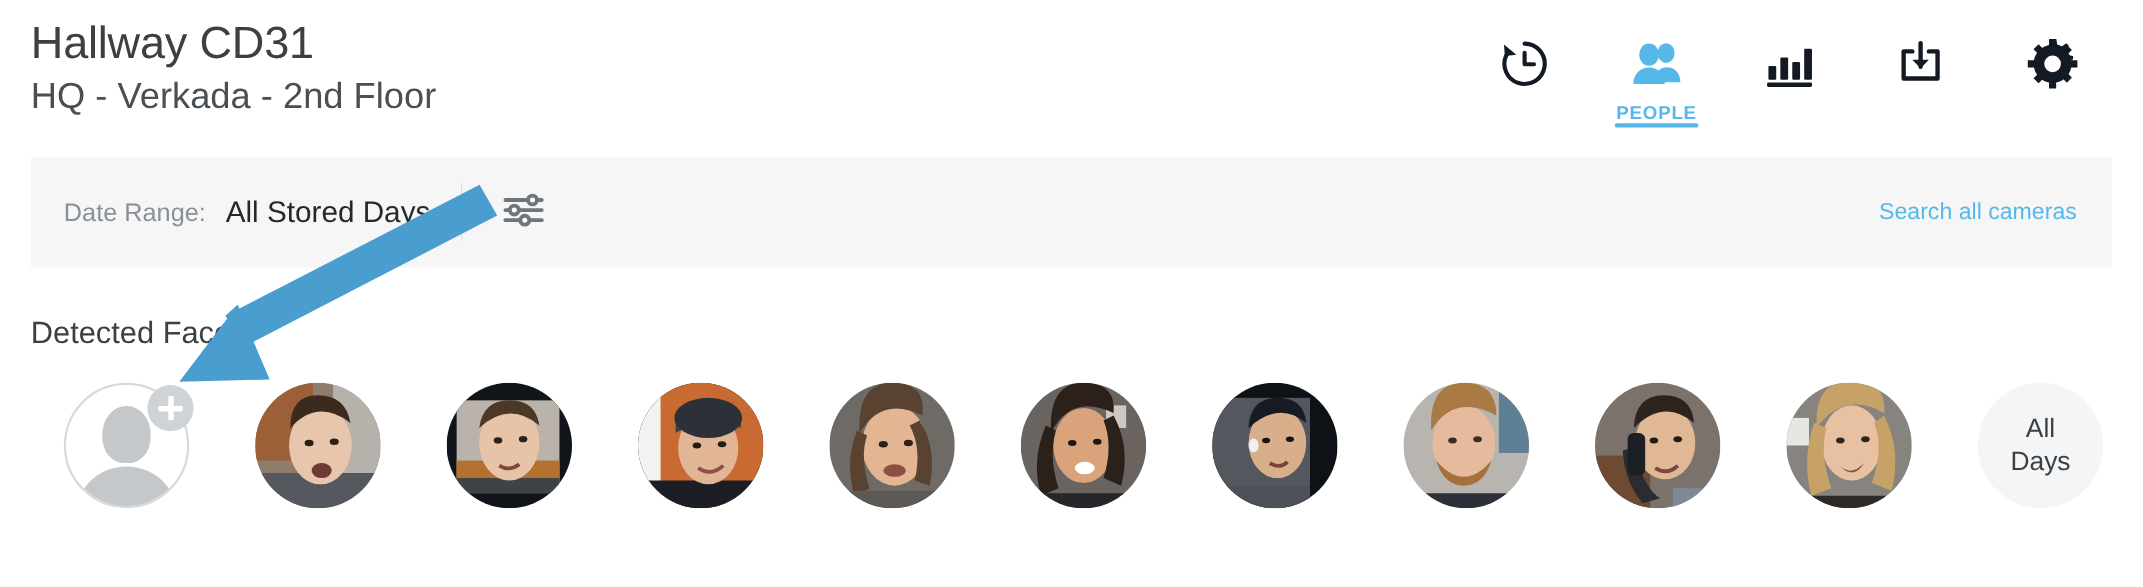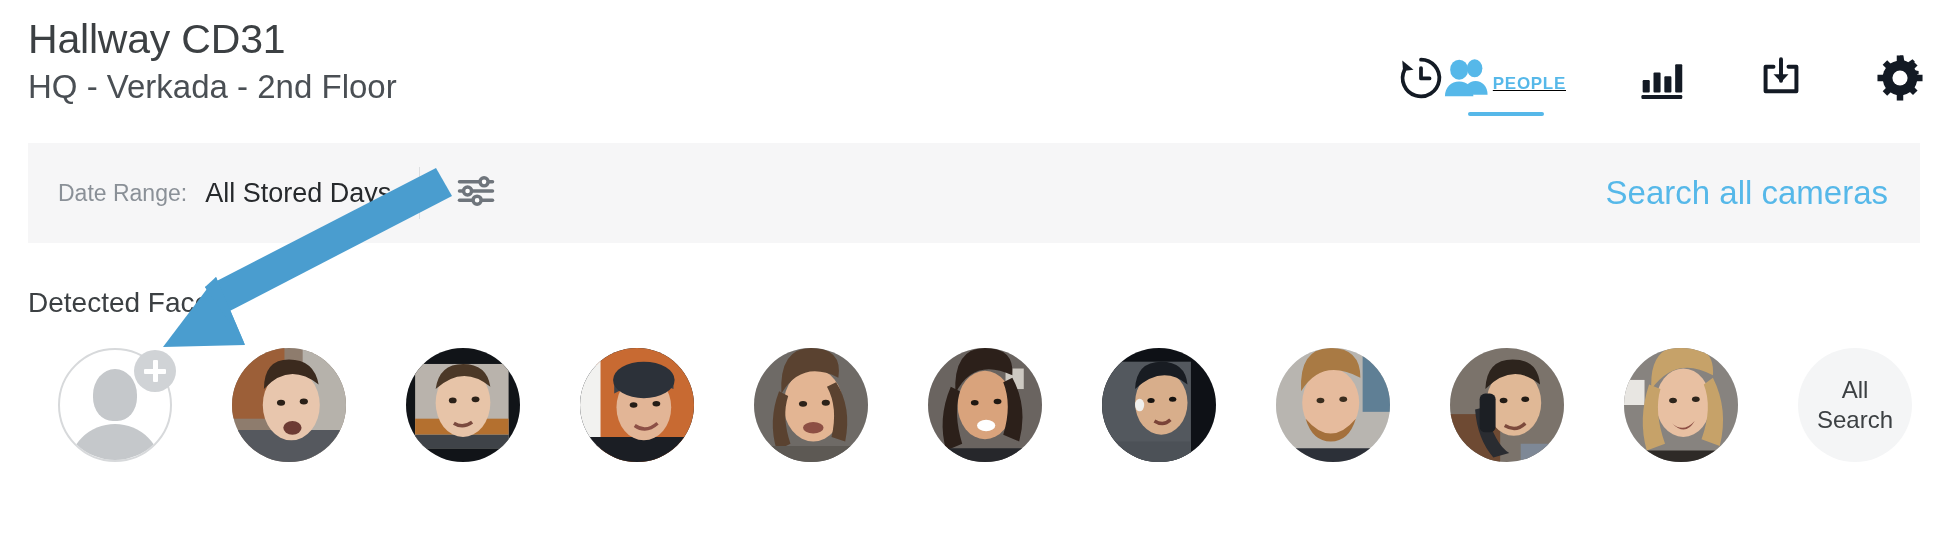--- a/index.html
+++ b/index.html
@@ -58,26 +58,26 @@
     top: 12px;
     display: flex;
     align-items: flex-start;
     gap: 0px;
   }
 
   .nav-item {
     width: 120px;
     height: 110px;
     display: flex;
-    align-items: center;
-    justify-content: flex-end;
+    flex-direction: column;
+    align-items: center;
+    justify-content: flex-start;
     padding-top: 22px;
     cursor: pointer;
     position: relative;
-    text-decoration: underline;
   }
 
   .nav-icon {
     height: 48px;
     display: flex;
     align-items: center;
     justify-content: center;
   }
 
   .nav-label {
@@ -139,21 +139,21 @@
     height: 56px;
     display: flex;
     align-items: center;
     justify-content: center;
     cursor: pointer;
   }
 
   .search-all-cameras {
     margin-left: auto;
     margin-right: 32px;
-    font-size: 33px;
+    font-size: 21px;
     color: #56b8e9;
     cursor: pointer;
     white-space: nowrap;
   }
 
   
   .section-title {
     position: absolute;
     left: 28px;
     top: 287px;
@@ -541,21 +541,21 @@
           <path d="M42 66 q10 9 20 -2 q-8 14 -20 2 z" fill="#8d4f45"></path>
           <path d="M0 90 H100 V100 H0 Z" fill="#2e2a27"></path>
         </svg>
       </div>
     </div>
 
     <div class="face-slot">
       <div class="all-faces-circle">
         <div>
           <div>All</div>
-          <div>Search</div>
+          <div>Days</div>
         </div>
       </div>
     </div>
 
   </div>
 
   <svg class="annotation-arrow" viewBox="0 0 1948 534">
     <path d="M452 196 L222 315 L205 287 L436 168 Z" fill="#4a9dcf"></path>
     <path d="M163 347 L216 277 L245 345 Z" fill="#4a9dcf"></path>
     <path d="M205 287 L245 345 L216 277 Z" fill="#4a9dcf"></path>

